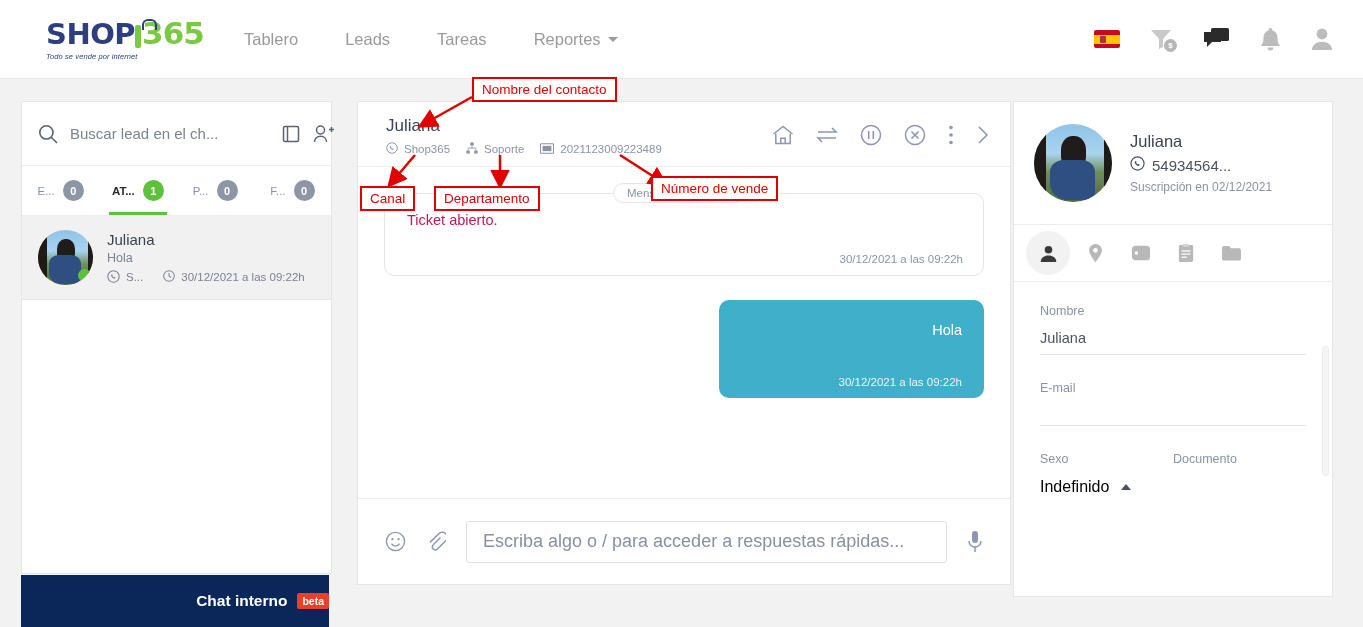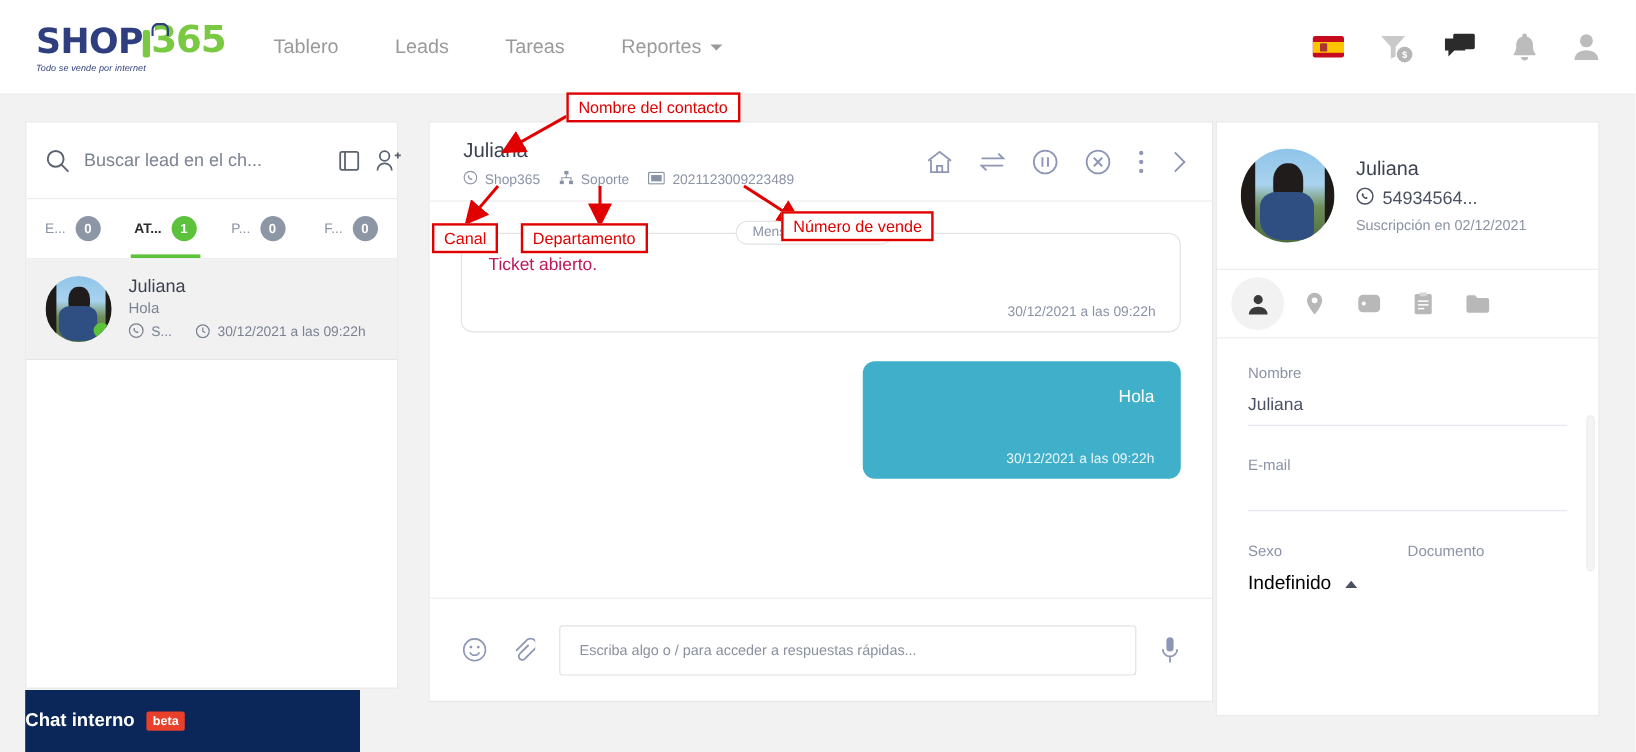--- a/index.html
+++ b/index.html
@@ -8,21 +8,21 @@
     background: #ffffff;
     font-family: "Liberation Sans", sans-serif;
     overflow: hidden;
   }
   .app { position: relative; width: 1363px; height: 627px; background: #f2f2f2; }
 
   
   .navbar {
     position: absolute; left: 0; top: 0; width: 1363px; height: 79px;
     background: #ffffff; border-bottom: 1px solid #e8e8e8;
-    display: flex; align-items: center;
+    display: flex; align-items: center; padding-left: 16px;
   }
   .brand { margin-left: 30px; width: 130px; position: relative; }
   .brand-row { display: flex; align-items: flex-end; line-height: 1; }
   .brand-shop {
     font-family: "DejaVu Sans", sans-serif; font-weight: bold;
     font-size: 29px; letter-spacing: -0.5px; color: #2e3e7e;
   }
   .brand-bag {
     position: relative; width: 23px; height: 23px; margin: 0 1px 1px 0;
     border: 3px solid #7ac943; border-radius: 2px;
@@ -143,23 +143,23 @@
   .chat-name { font-size: 15px; color: #3c4251; margin-bottom: 3px; }
   .chat-preview { font-size: 12.5px; color: #7b8291; margin-bottom: 5px; }
   .chat-sub {
     display: flex; align-items: center; gap: 6px;
     font-size: 11.5px; color: #7b8291;
   }
   .chat-sub .sep { width: 8px; }
 
   
   .chat-interno {
-    position: absolute; left: 21px; top: 575px; width: 279px; height: 52px;
+    position: absolute; left: 21px; top: 575px; width: 308px; height: 52px;
     background: #0b2659; color: #ffffff;
-    display: flex; align-items: center; justify-content: flex-start; gap: 10px;
+    display: flex; align-items: center; justify-content: flex-end; gap: 10px;
     cursor: pointer;
   }
   .chat-interno-label { font-size: 15.5px; font-weight: bold; }
   .beta-badge {
     background: #e8402a; color: #fff; font-size: 10.5px; font-weight: bold;
     padding: 2px 5px; border-radius: 2px;
   }
 
   
   .center-panel { left: 357px; top: 101px; width: 654px; height: 484px; }
@@ -195,21 +195,21 @@
   }
   .bubble-out .out-text { font-size: 14.5px; text-align: right; }
   .bubble-out .out-time { font-size: 11.5px; text-align: right; color: #e9f6fa; }
   .composer {
     position: absolute; left: 0; right: 0; bottom: 0; height: 86px;
     border-top: 1px solid #ededed;
     display: flex; align-items: center; gap: 20px; padding: 0 27px;
   }
   .composer-input {
     flex: 1; height: 42px; border: 1px solid #e2e2e2; border-radius: 3px;
-    padding: 0 16px; font-size: 12px; color: #b91c1c;
+    padding: 0 16px; font-size: 18px; color: #b91c1c;
     font-family: "Liberation Sans", sans-serif; outline: none;
   }
   .composer-input::placeholder { color: #8a90a0; }
 
   
   .right-panel { left: 1013px; top: 101px; width: 320px; height: 496px; overflow: hidden; }
   .contact-card {
     display: flex; align-items: center; gap: 18px;
     padding: 22px 20px; border-bottom: 1px solid #ededed;
   }

